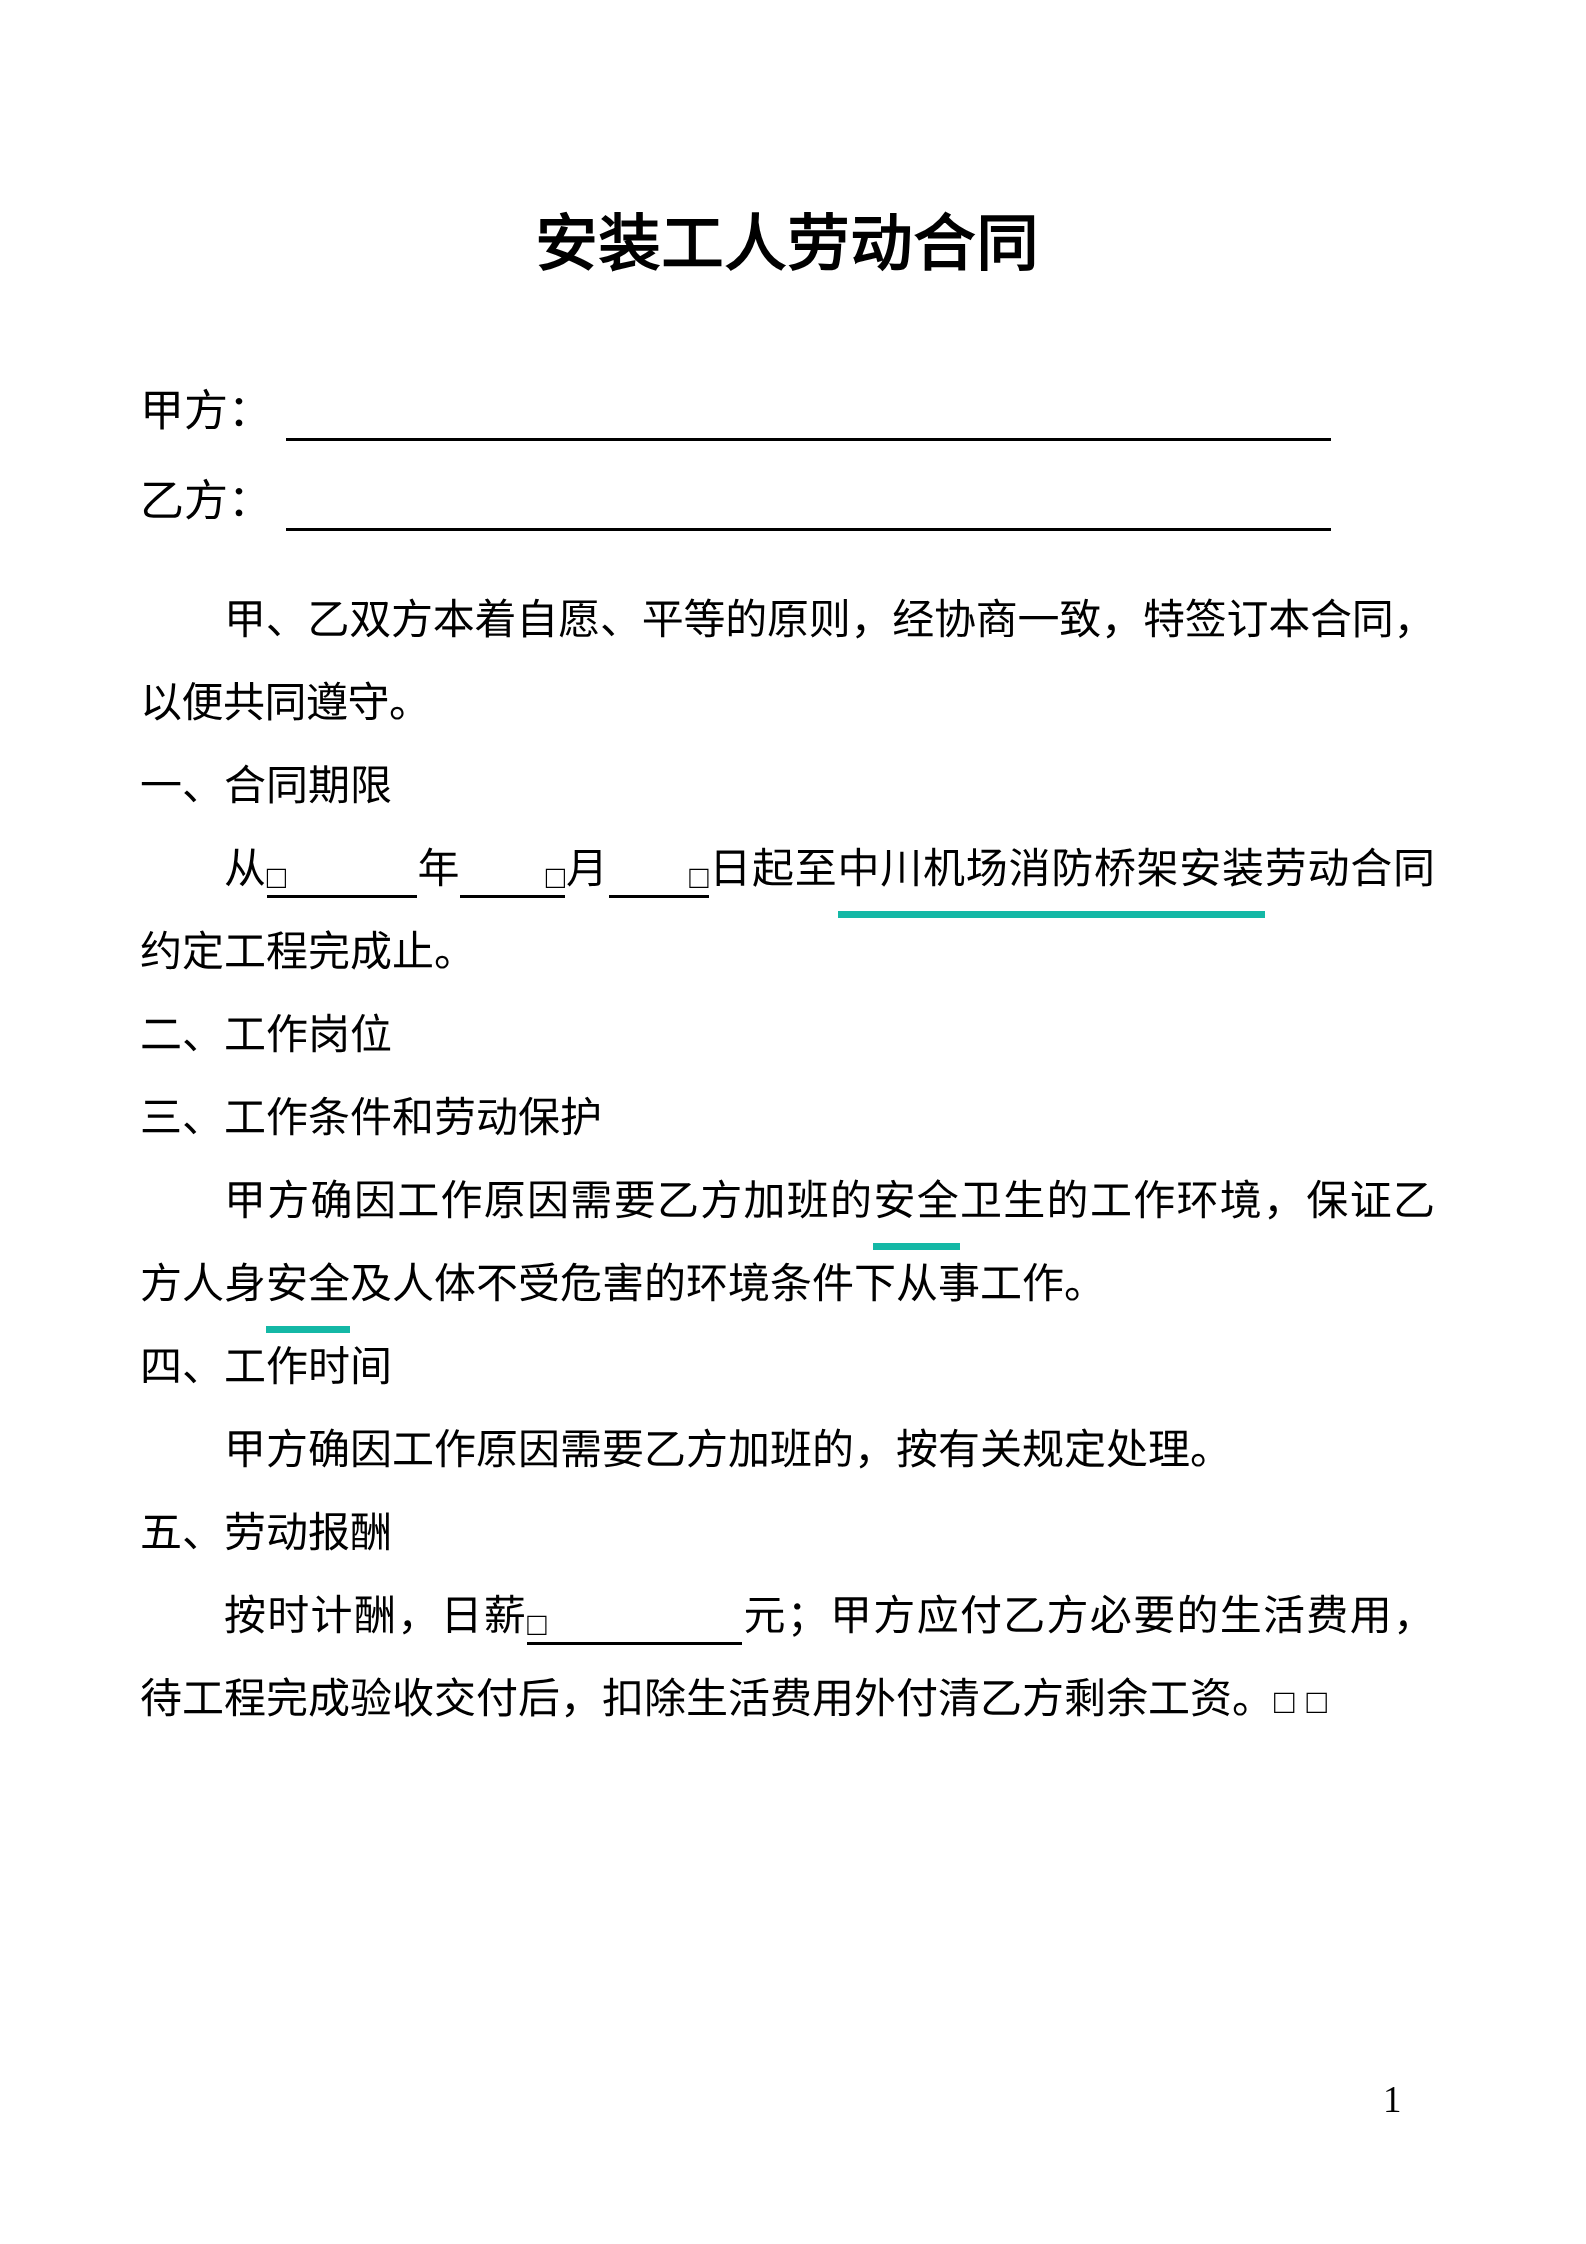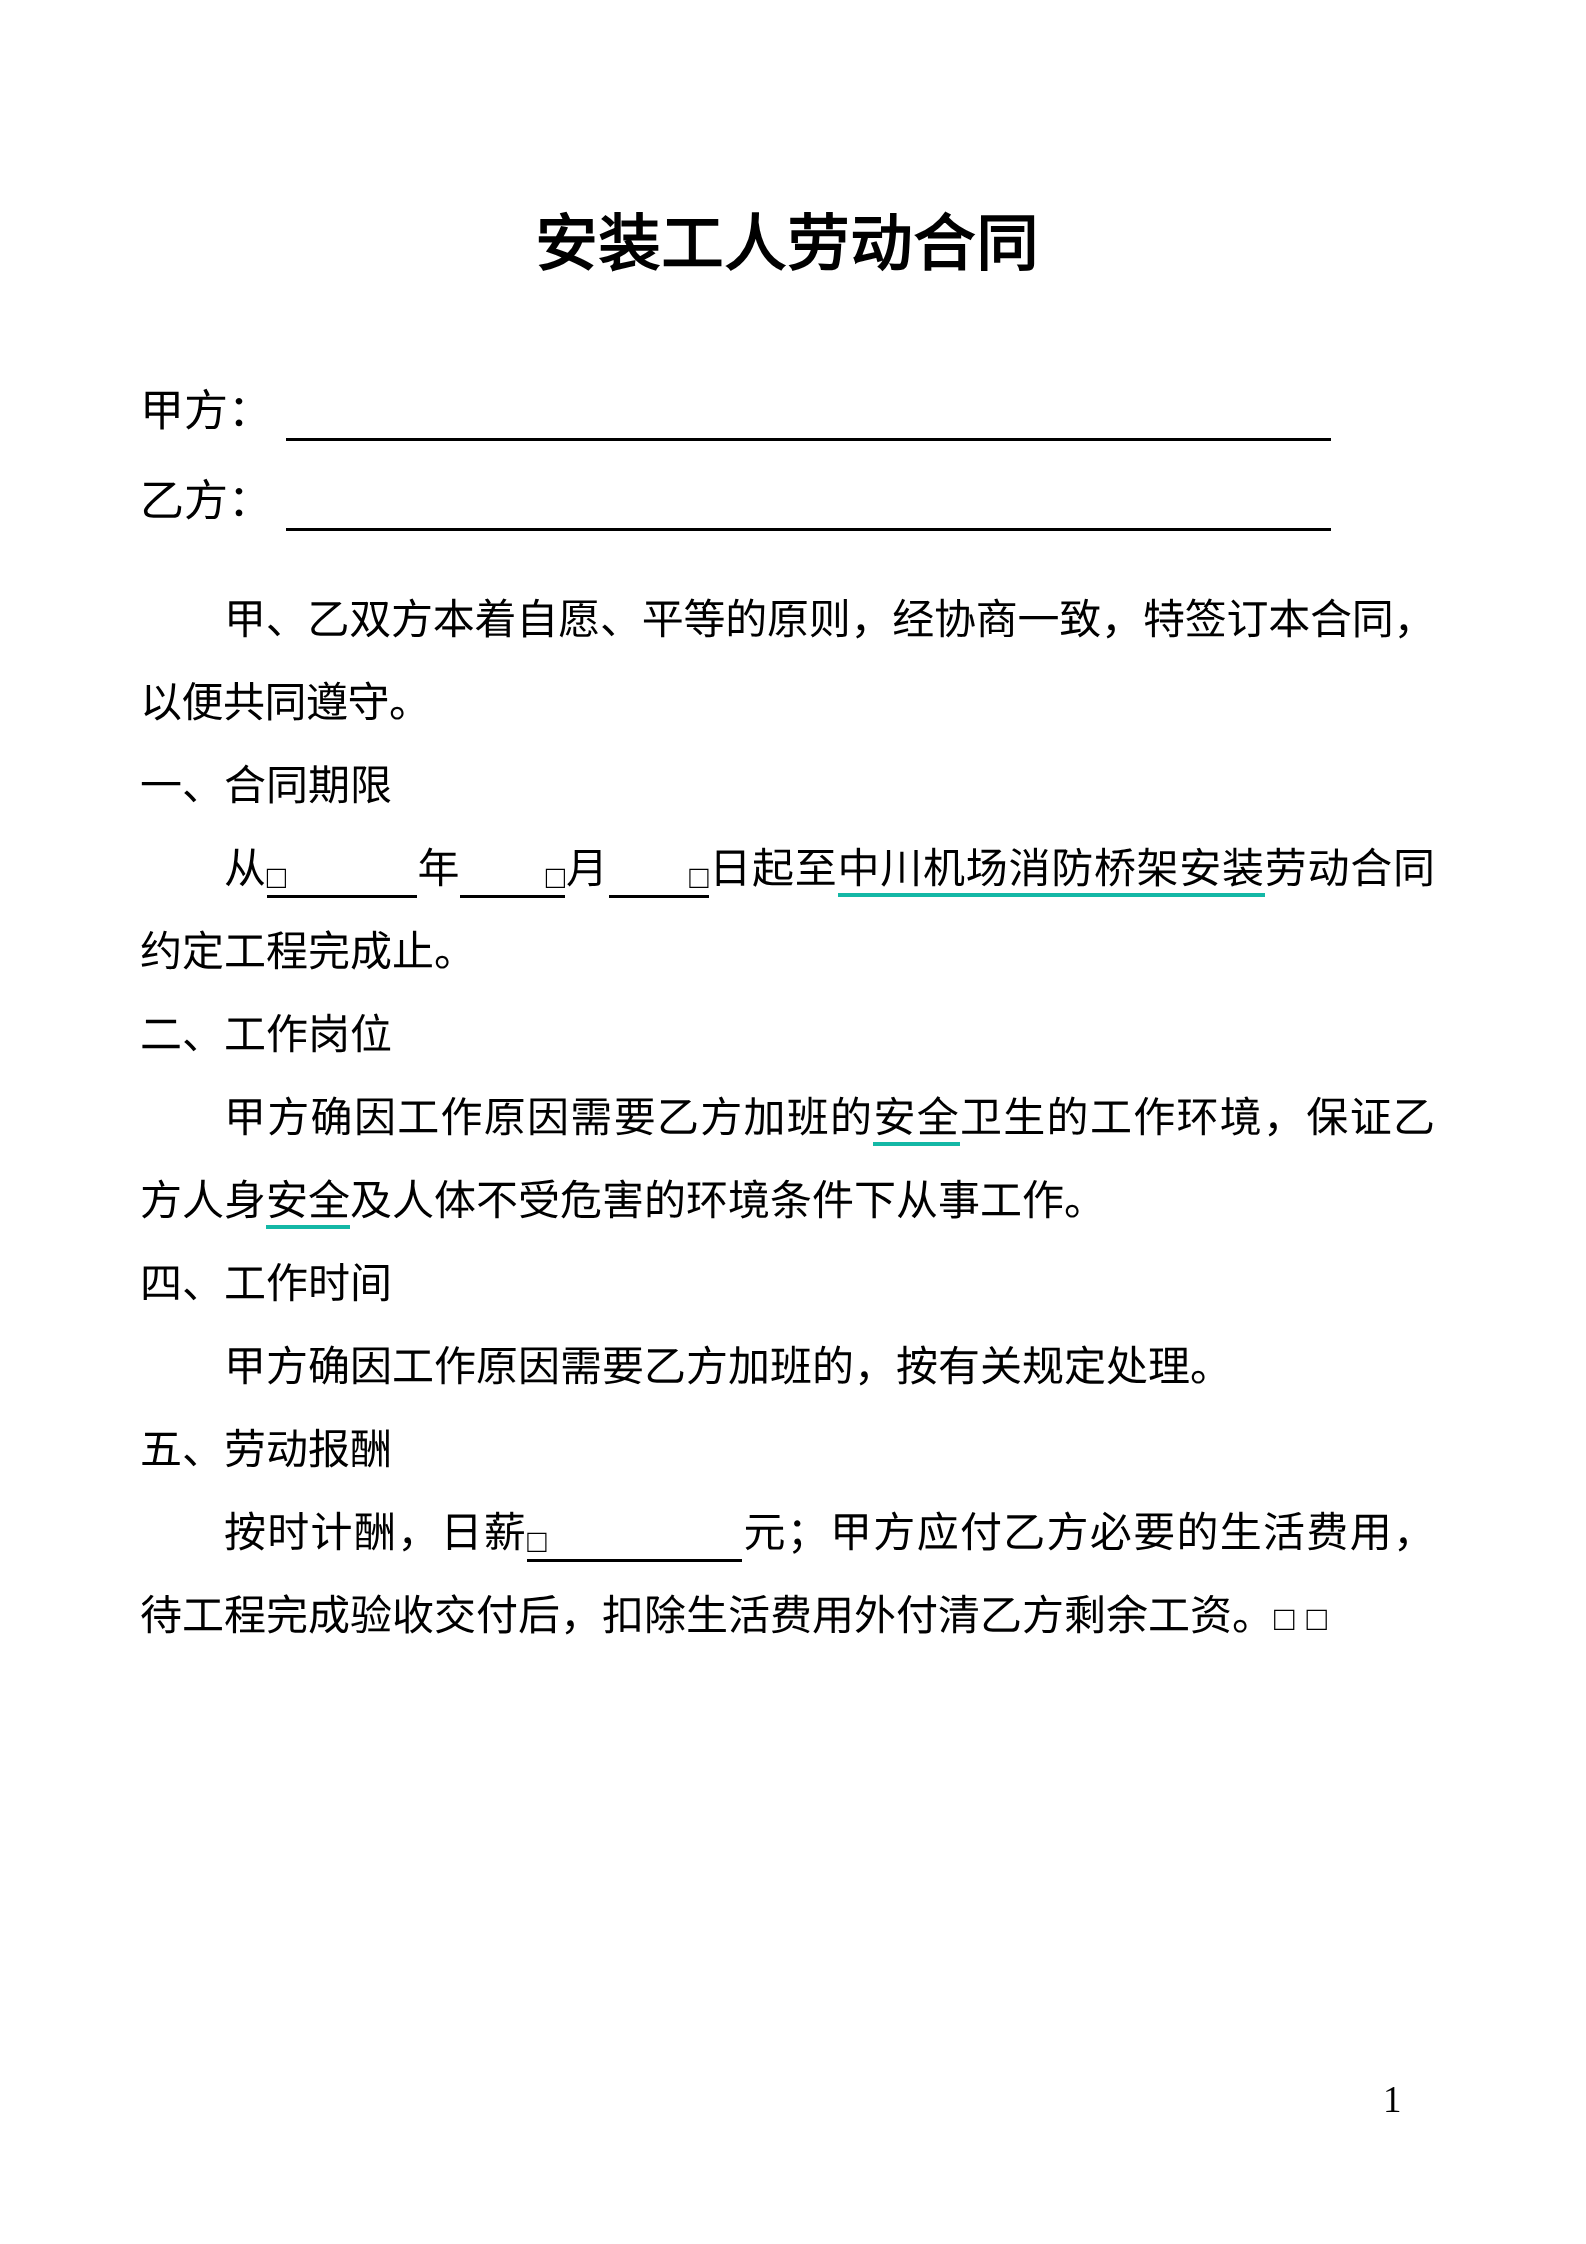--- a/index.html
+++ b/index.html
@@ -44,22 +44,22 @@
   .body {
     margin-top: 13px;
     font-size: 42px;
     line-height: 83px;
     text-align: justify;
   }
   .body p { margin: 0; }
   .ind { text-indent: 2em; }
   .tight { letter-spacing: -0.5px; }
   .u {
-    border-bottom: 4px solid #14b8a6;
-    padding-bottom: 1px;
+    border-bottom: 7px solid #14b8a6;
+    padding-bottom: 19px;
   }
   .blank {
     display: inline-block;
     border-bottom: 3px solid #000000;
     height: 40px;
     line-height: 38px;
     vertical-align: -5px;
     text-indent: 0;
   }
   .bl { text-align: left; }
@@ -104,20 +104,21 @@
 
       <p class="ind tight">甲、乙双方本着自愿、平等的原则，经协商一致，特签订本合同，以便共同遵守。</p>
 
       <p>一、合同期限</p>
 
       <p class="ind"><span>从</span><span class="blank bl w150"><span class="bx">□</span></span><span>年</span><span class="blank br w105"><span class="bx">□</span></span><span>月</span><span class="blank br w100"><span class="bx">□</span></span><span>日起至</span><span class="u">中川机场消防桥架安装</span><span>劳动合同约定工程完成止。</span></p>
 
       <p>二、工作岗位</p>
 
 
+      <p>三、工作条件和劳动保护</p>
 
       <p class="ind"><span>甲方确因工作原因需要乙方加班的</span><span class="u">安全</span><span>卫生的工作环境，保证乙方人身</span><span class="u">安全</span><span>及人体不受危害的环境条件下从事工作。</span></p>
 
 
       <p>四、工作时间</p>
 
       <p class="ind">甲方确因工作原因需要乙方加班的，按有关规定处理。</p>
 
       <p>五、劳动报酬</p>
 

